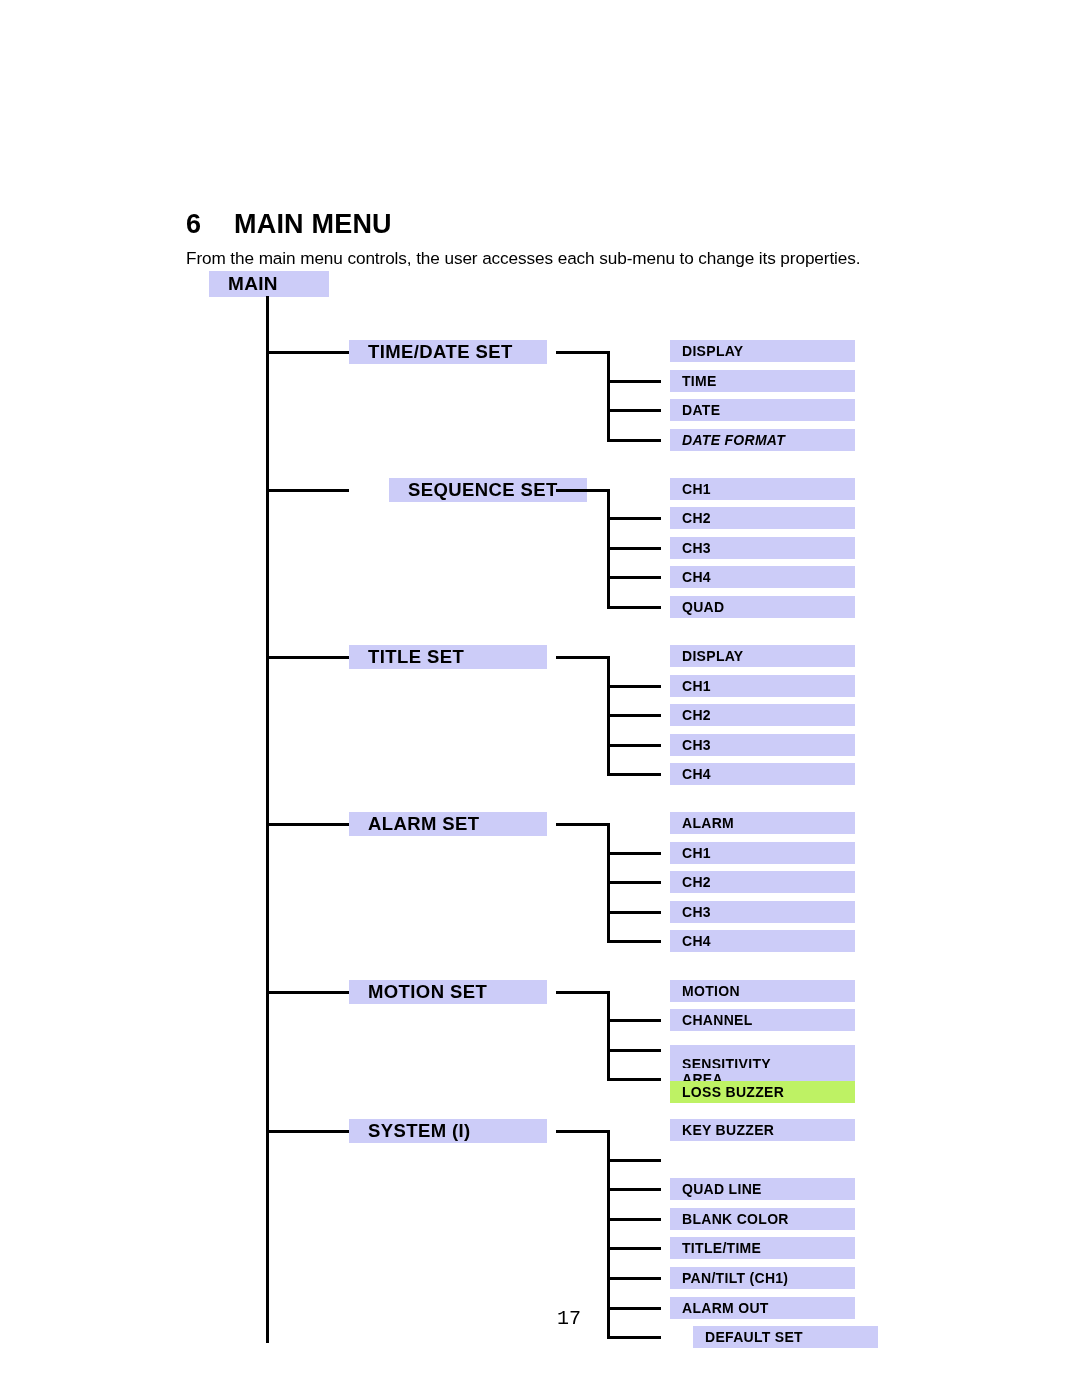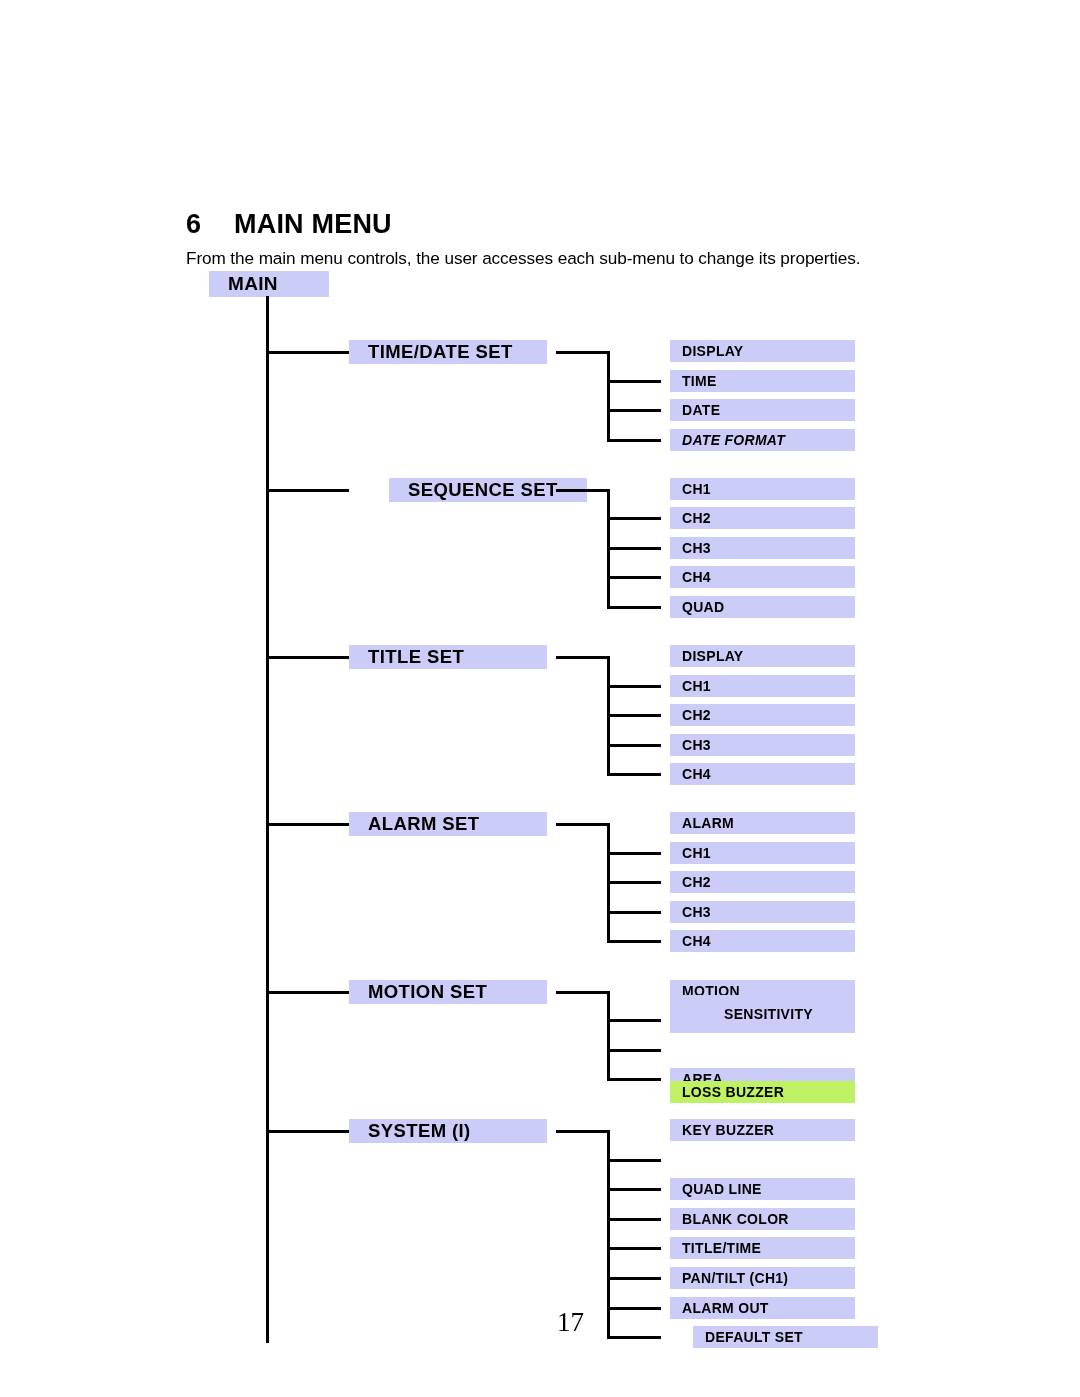--- a/index.html
+++ b/index.html
@@ -84,22 +84,22 @@
     background: #000000;
   }
   .line-v { width: 3px; }
   .line-h { height: 3px; }
 
   
   #page-number {
     position: absolute;
     left: 557px;
     top: 1307px;
-    font-family: Liberation Serif, serif;
-    font-size: 27px;
+    font-family: Liberation Mono, monospace;
+    font-size: 20px;
     color: #000000;
   }
 </style>
 </head>
 <body>
 
 <h1 id="page-heading">
   <span class="num">6</span><span>MAIN MENU</span>
 </h1>
 
@@ -213,21 +213,21 @@
     <div class="line line-h" style="left: 556px; top: 991px; width: 54px; background: rgb(0, 0, 0);"></div>
     <div class="line line-v" style="left: 607px; top: 991px; height: 90px; background: rgb(0, 0, 0);"></div>
     <div class="node-box node-l2" style="left: 670px; top: 980px; width: 185px; height: 22px; background: rgb(204, 204, 248); color: rgb(0, 0, 0);">
       <span>MOTION</span>
     </div>
     <div class="line line-h" style="left: 607px; top: 1019px; width: 54px; background: rgb(0, 0, 0);"></div>
     <div class="node-box node-l2" style="left: 670px; top: 1009px; width: 185px; height: 22px; background: rgb(204, 204, 248); color: rgb(0, 0, 0);">
       <span>CHANNEL</span>
     </div>
     <div class="line line-h" style="left: 607px; top: 1049px; width: 54px; background: rgb(0, 0, 0);"></div>
-    <div class="node-box node-l2" style="left: 670px; top: 995px; width: 185px; height: 38px; background: rgb(204, 204, 248); color: rgb(0, 0, 0); justify-content: center;">
+    <div class="node-box node-l2" style="left: 670px; top: 1045px; width: 185px; height: 38px; background: rgb(204, 204, 248); color: rgb(0, 0, 0);">
       <span>SENSITIVITY</span>
     </div>
     <div class="line line-h" style="left: 607px; top: 1078px; width: 54px; background: rgb(0, 0, 0);"></div>
     <div class="node-box node-l2" style="left: 670px; top: 1068px; width: 185px; height: 22px; background: rgb(204, 204, 248); color: rgb(0, 0, 0);">
       <span>AREA</span>
     </div>
     <div class="line line-h" style="left: 266px; top: 1130px; width: 83px; background: rgb(0, 0, 0);"></div>
     <div class="node-box node-l1" style="left: 349px; top: 1119px; width: 198px; height: 24px; background: rgb(204, 204, 248); color: rgb(0, 0, 0);">
       <span>SYSTEM (I)</span>
     </div>

